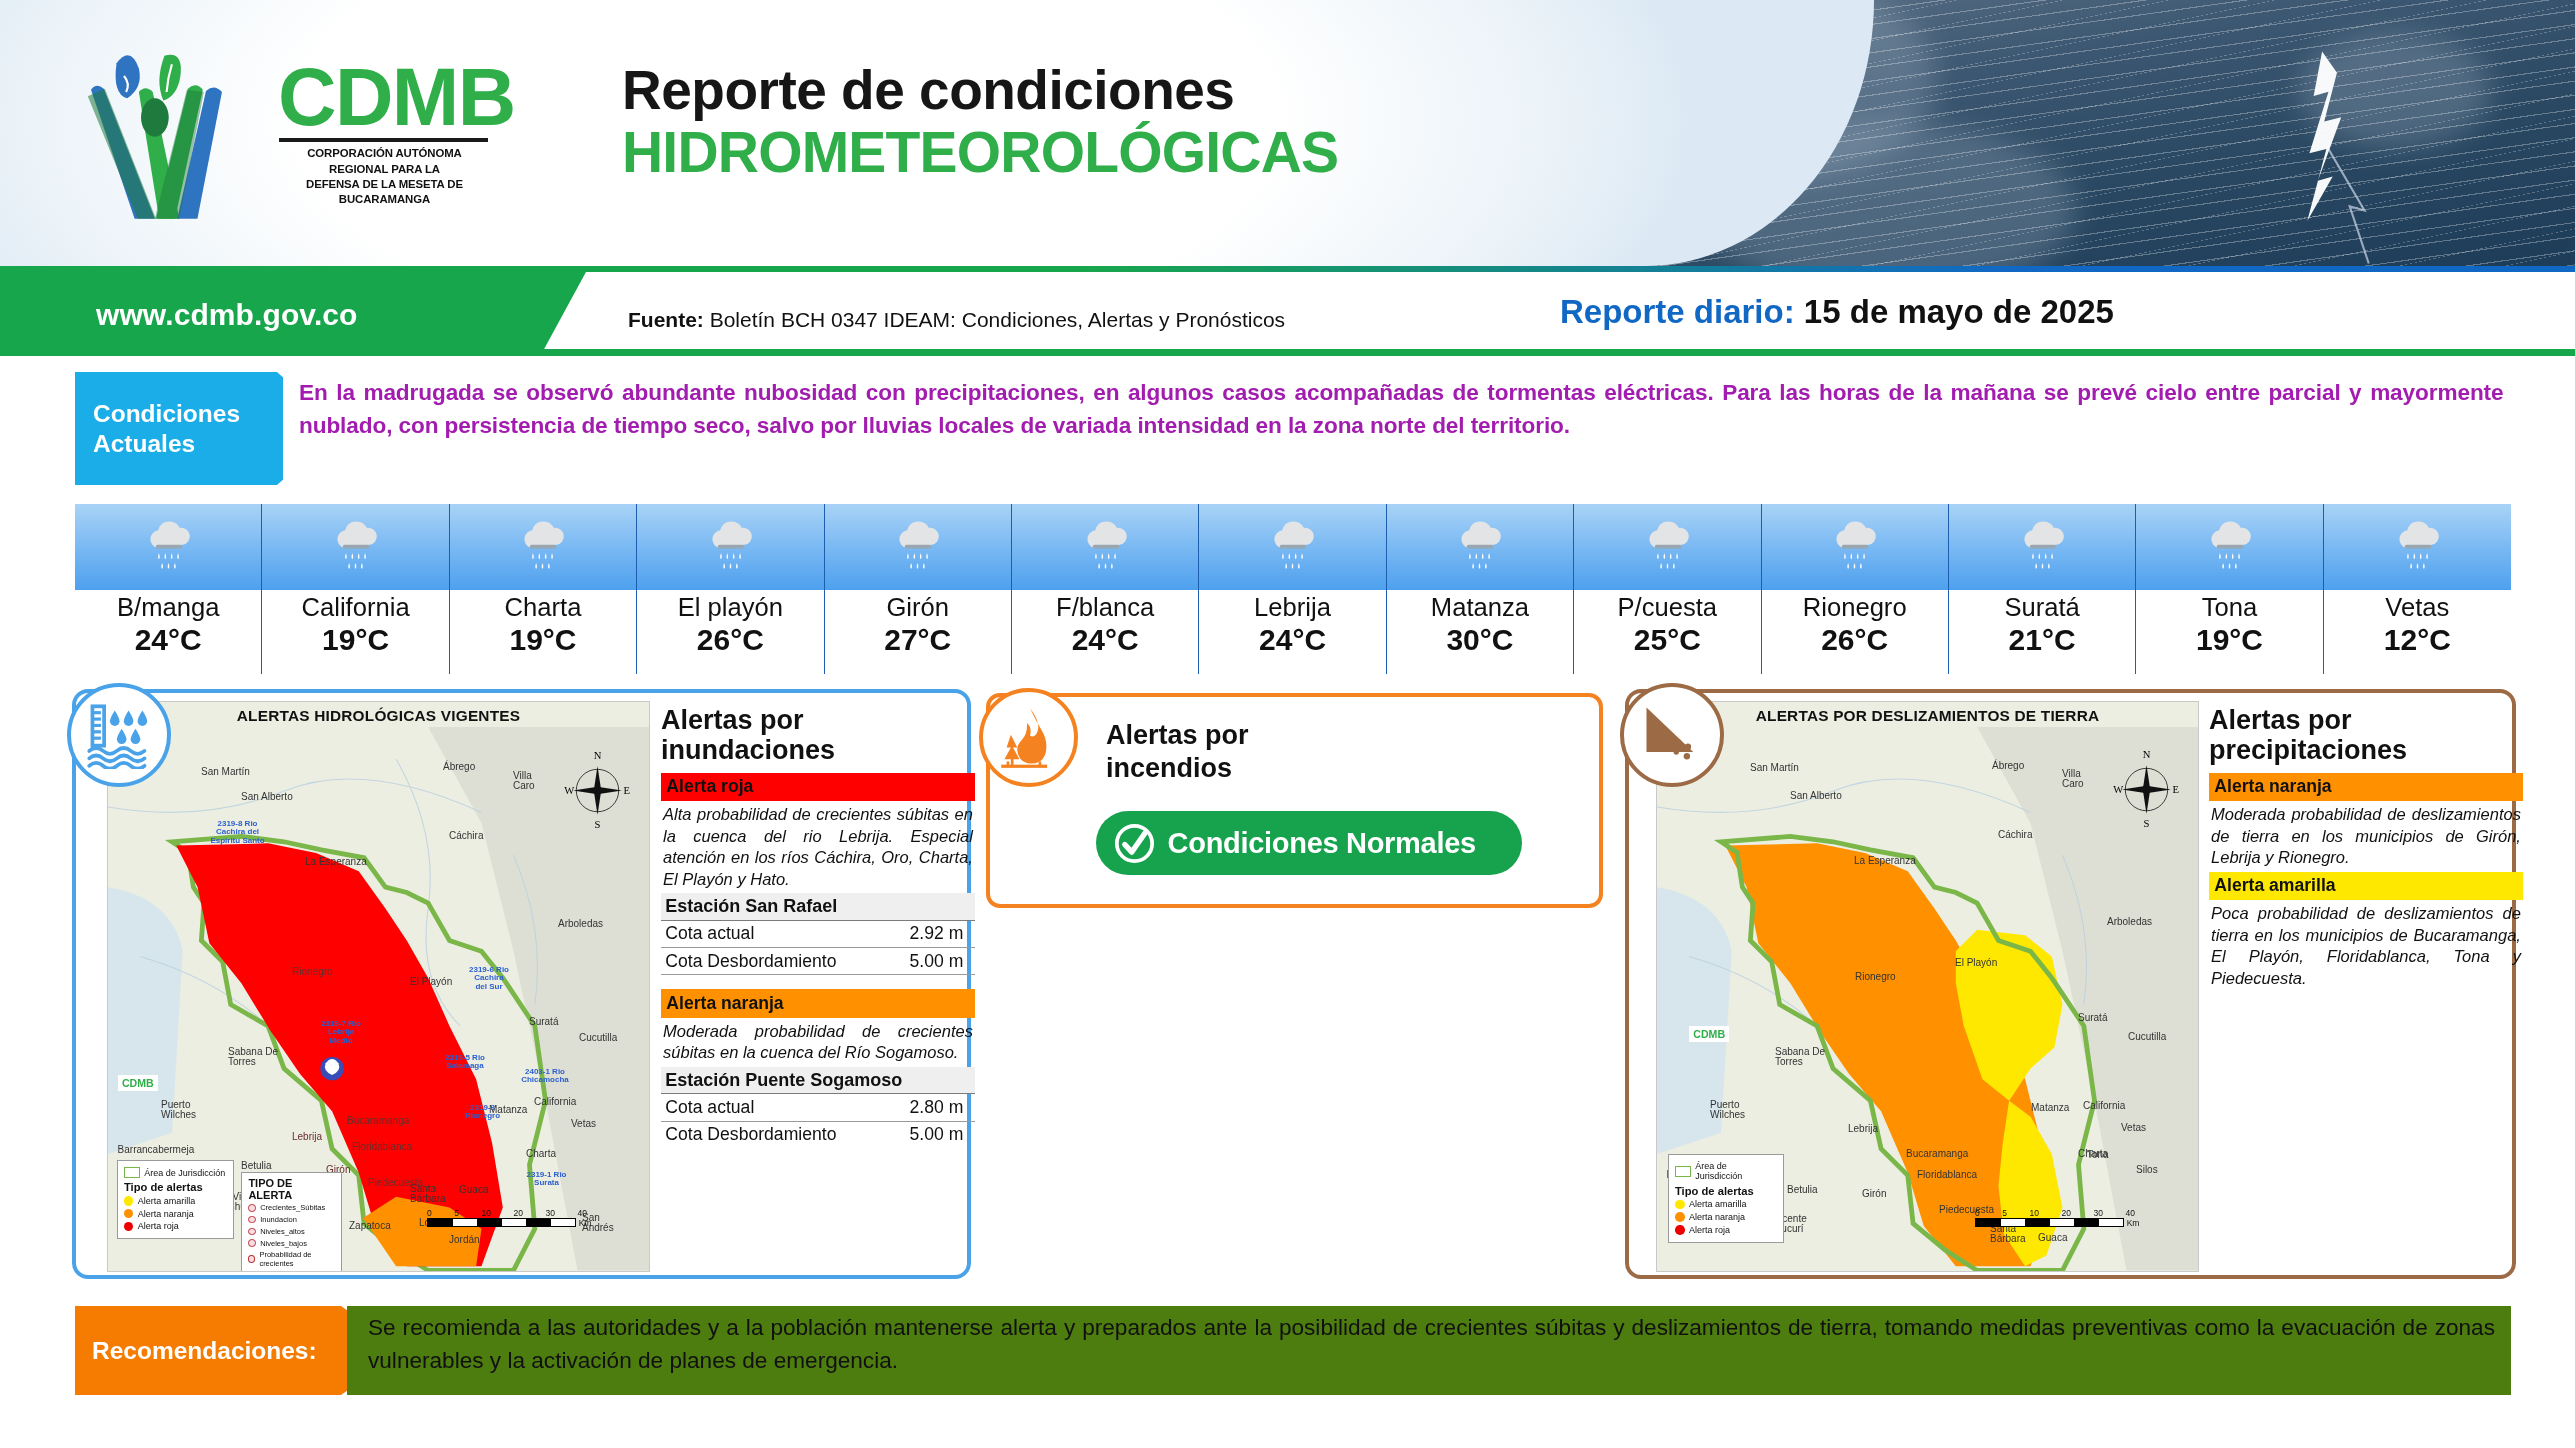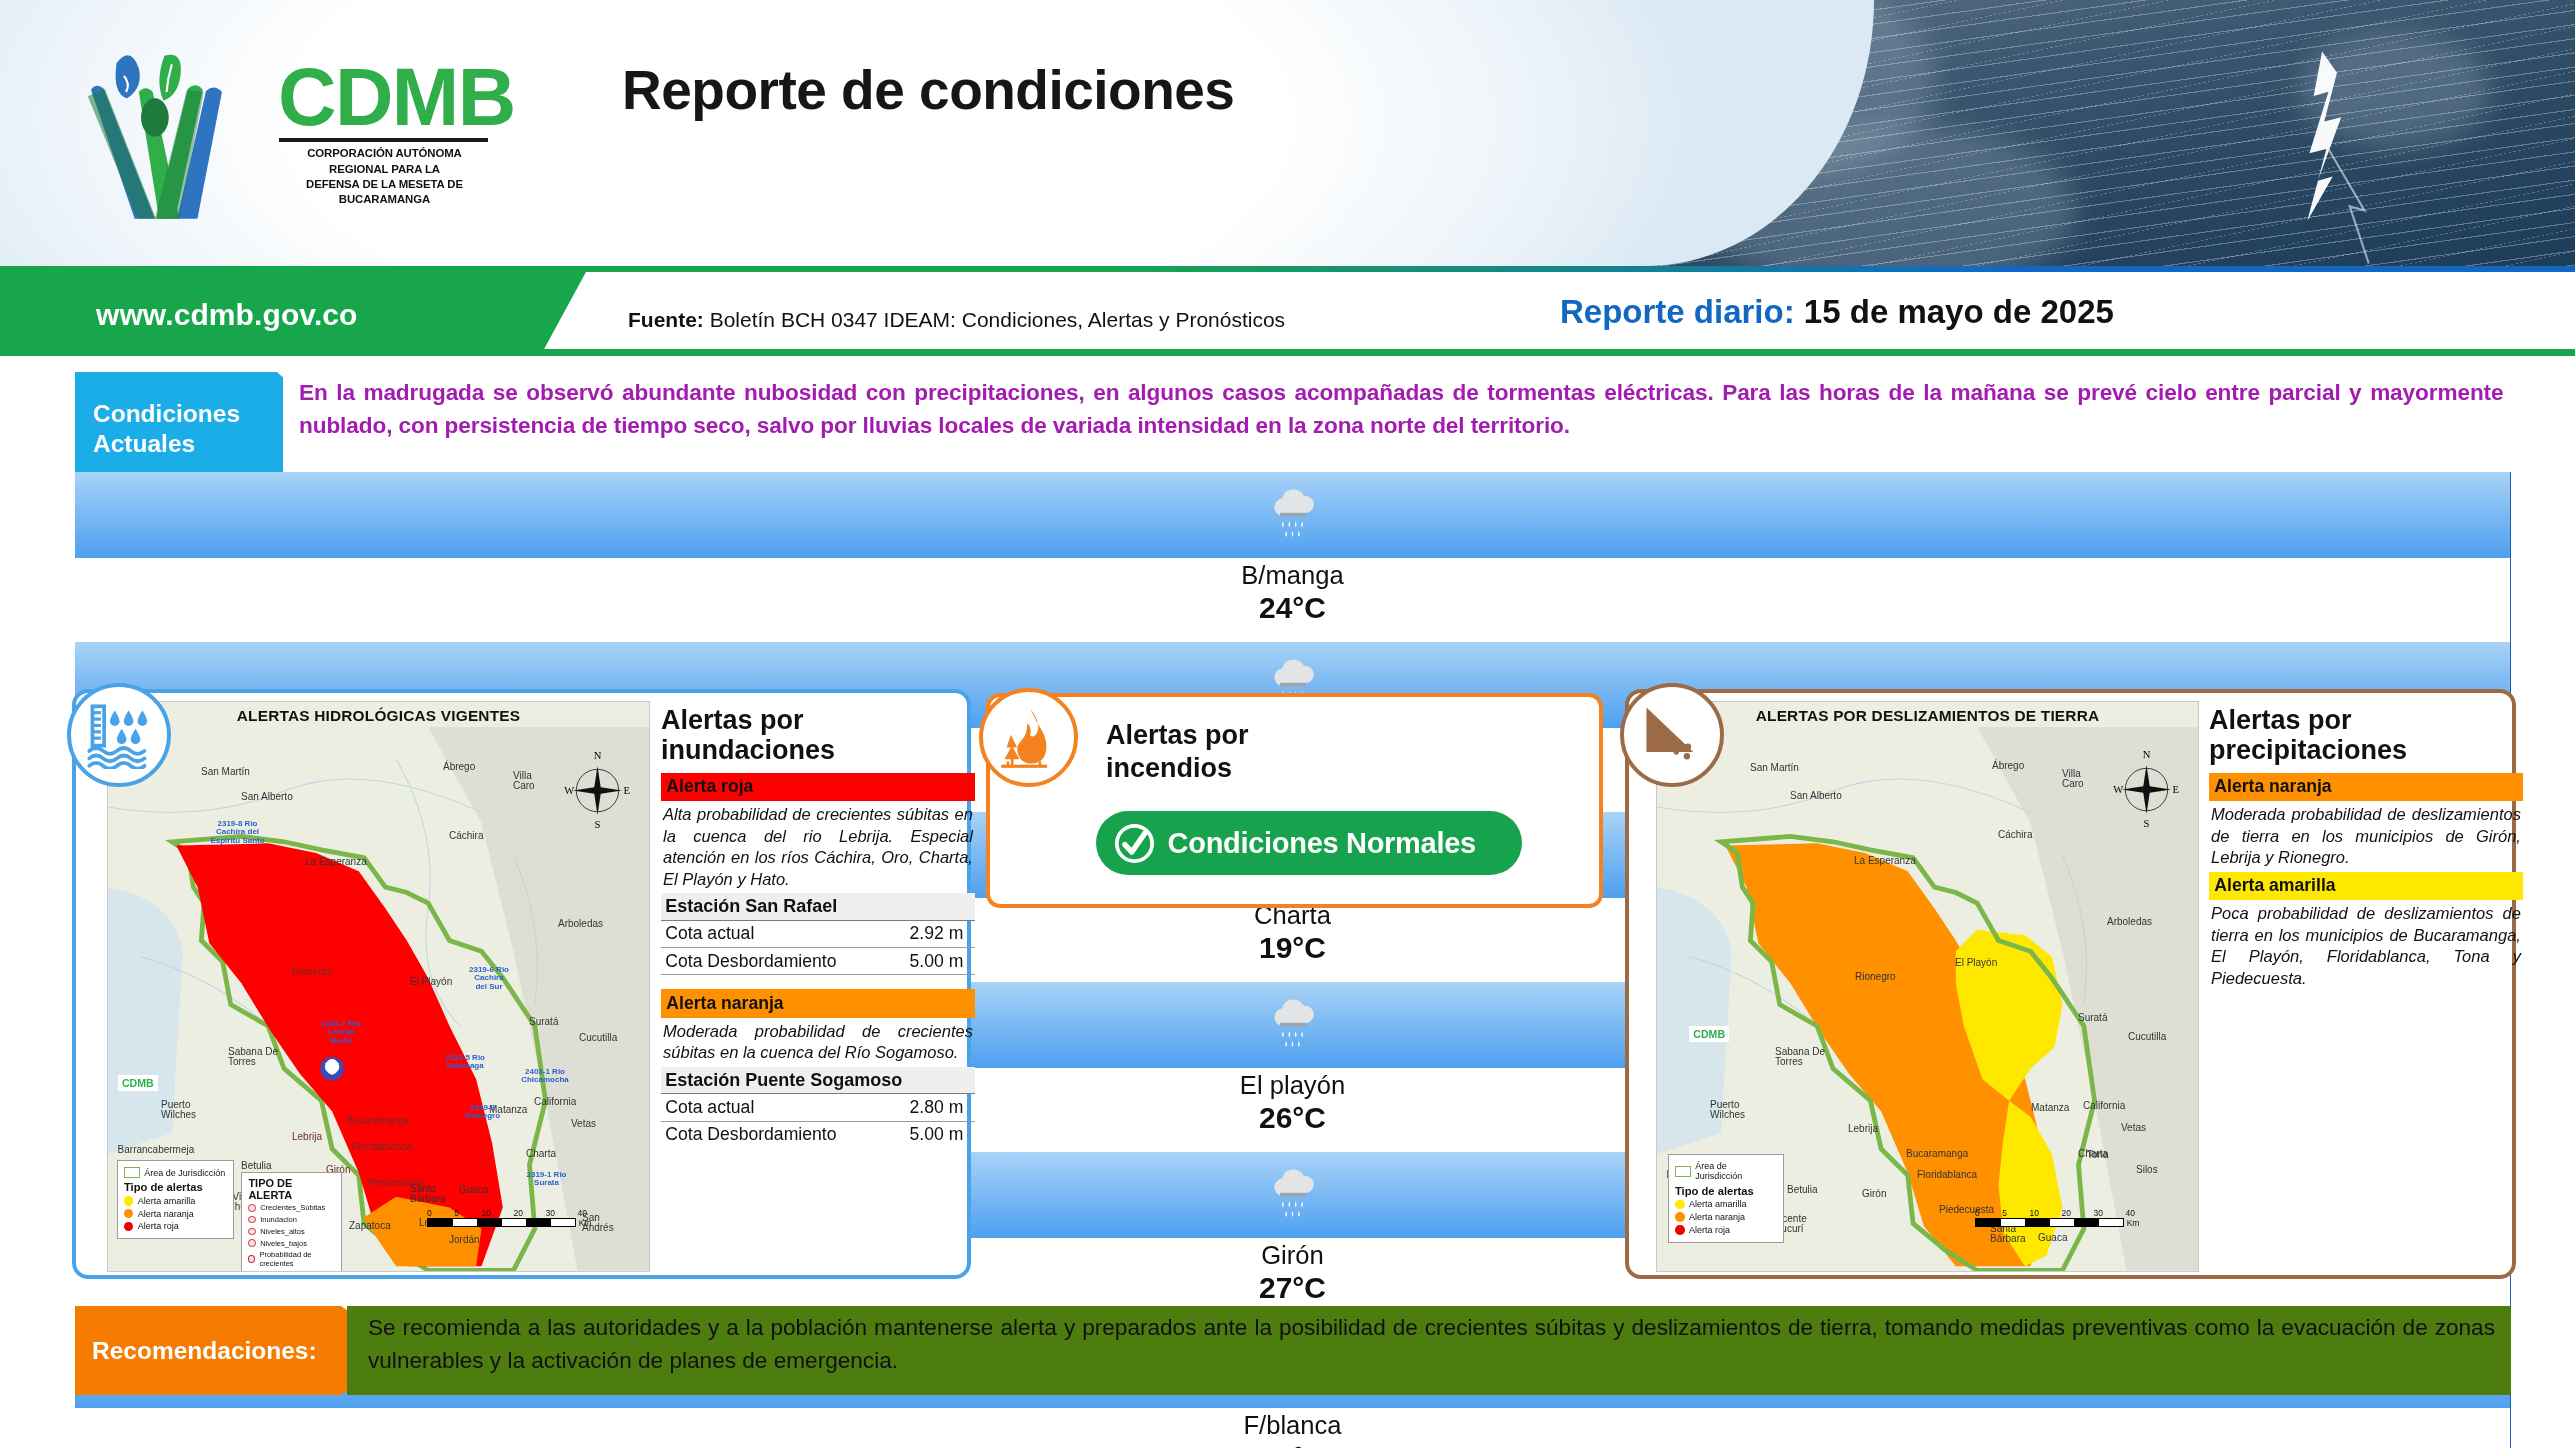--- a/index.html
+++ b/index.html
@@ -116,23 +116,22 @@
     position: absolute; left: 208px; top: 0; width: 2228px; height: 113px;
     background: #fff; padding: 5.3px 7.5px 0 16px;
   }
   .cond-body p {
     font-size: 22.6px; color: #a21caf; line-height: 1.45; text-align: justify;
     text-justify: inter-word; letter-spacing: -0.1px; font-weight: bold;
   }
 
   
   .wx {
-    position: absolute; left: 75px; top: 472px; width: 2436px; height: 170px;
+    position: absolute; left: 75px; top: 504px; width: 2436px; height: 170px;
     display: flex;
-    flex-direction: column;
   }
   .wx-col {
     flex: 1 1 0; display: flex; flex-direction: column; align-items: center;
     position: relative;
   }
   .wx-icon-box {
     width: 100%; height: 86px;
     background: linear-gradient(180deg, #a9d3f7 0%, #7cbaf3 48%, #4ea0ef 100%);
     border-right: 1.1px solid #1d5fae;
     display: flex; align-items: center; justify-content: center;
@@ -304,20 +303,21 @@
       <div class="logo-rule"></div>
       <div class="logo-sub">
         <div>CORPORACIÓN AUTÓNOMA REGIONAL PARA LA</div>
         <div>DEFENSA DE LA MESETA DE BUCARAMANGA</div>
       </div>
     </div>
   </div>
 
   <div class="hdr-title-wrap">
     <div class="hdr-l1">Reporte de condiciones</div>
+    <div class="hdr-l2">HIDROMETEOROLÓGICAS</div>
   </div>
 </div>
 
 <div class="greenbar"></div>
 <div class="greenbar-white"></div>
 <div class="greenline"></div>
 <div class="url">www.cdmb.gov.co</div>
 <div class="fuente"><b>Fuente:</b><span> Boletín BCH 0347 IDEAM: Condiciones, Alertas y Pronósticos</span></div>
 <div class="reporte-diario"><span class="lbl">Reporte diario:</span><span class="val"> 15 de mayo de 2025</span></div>
 

